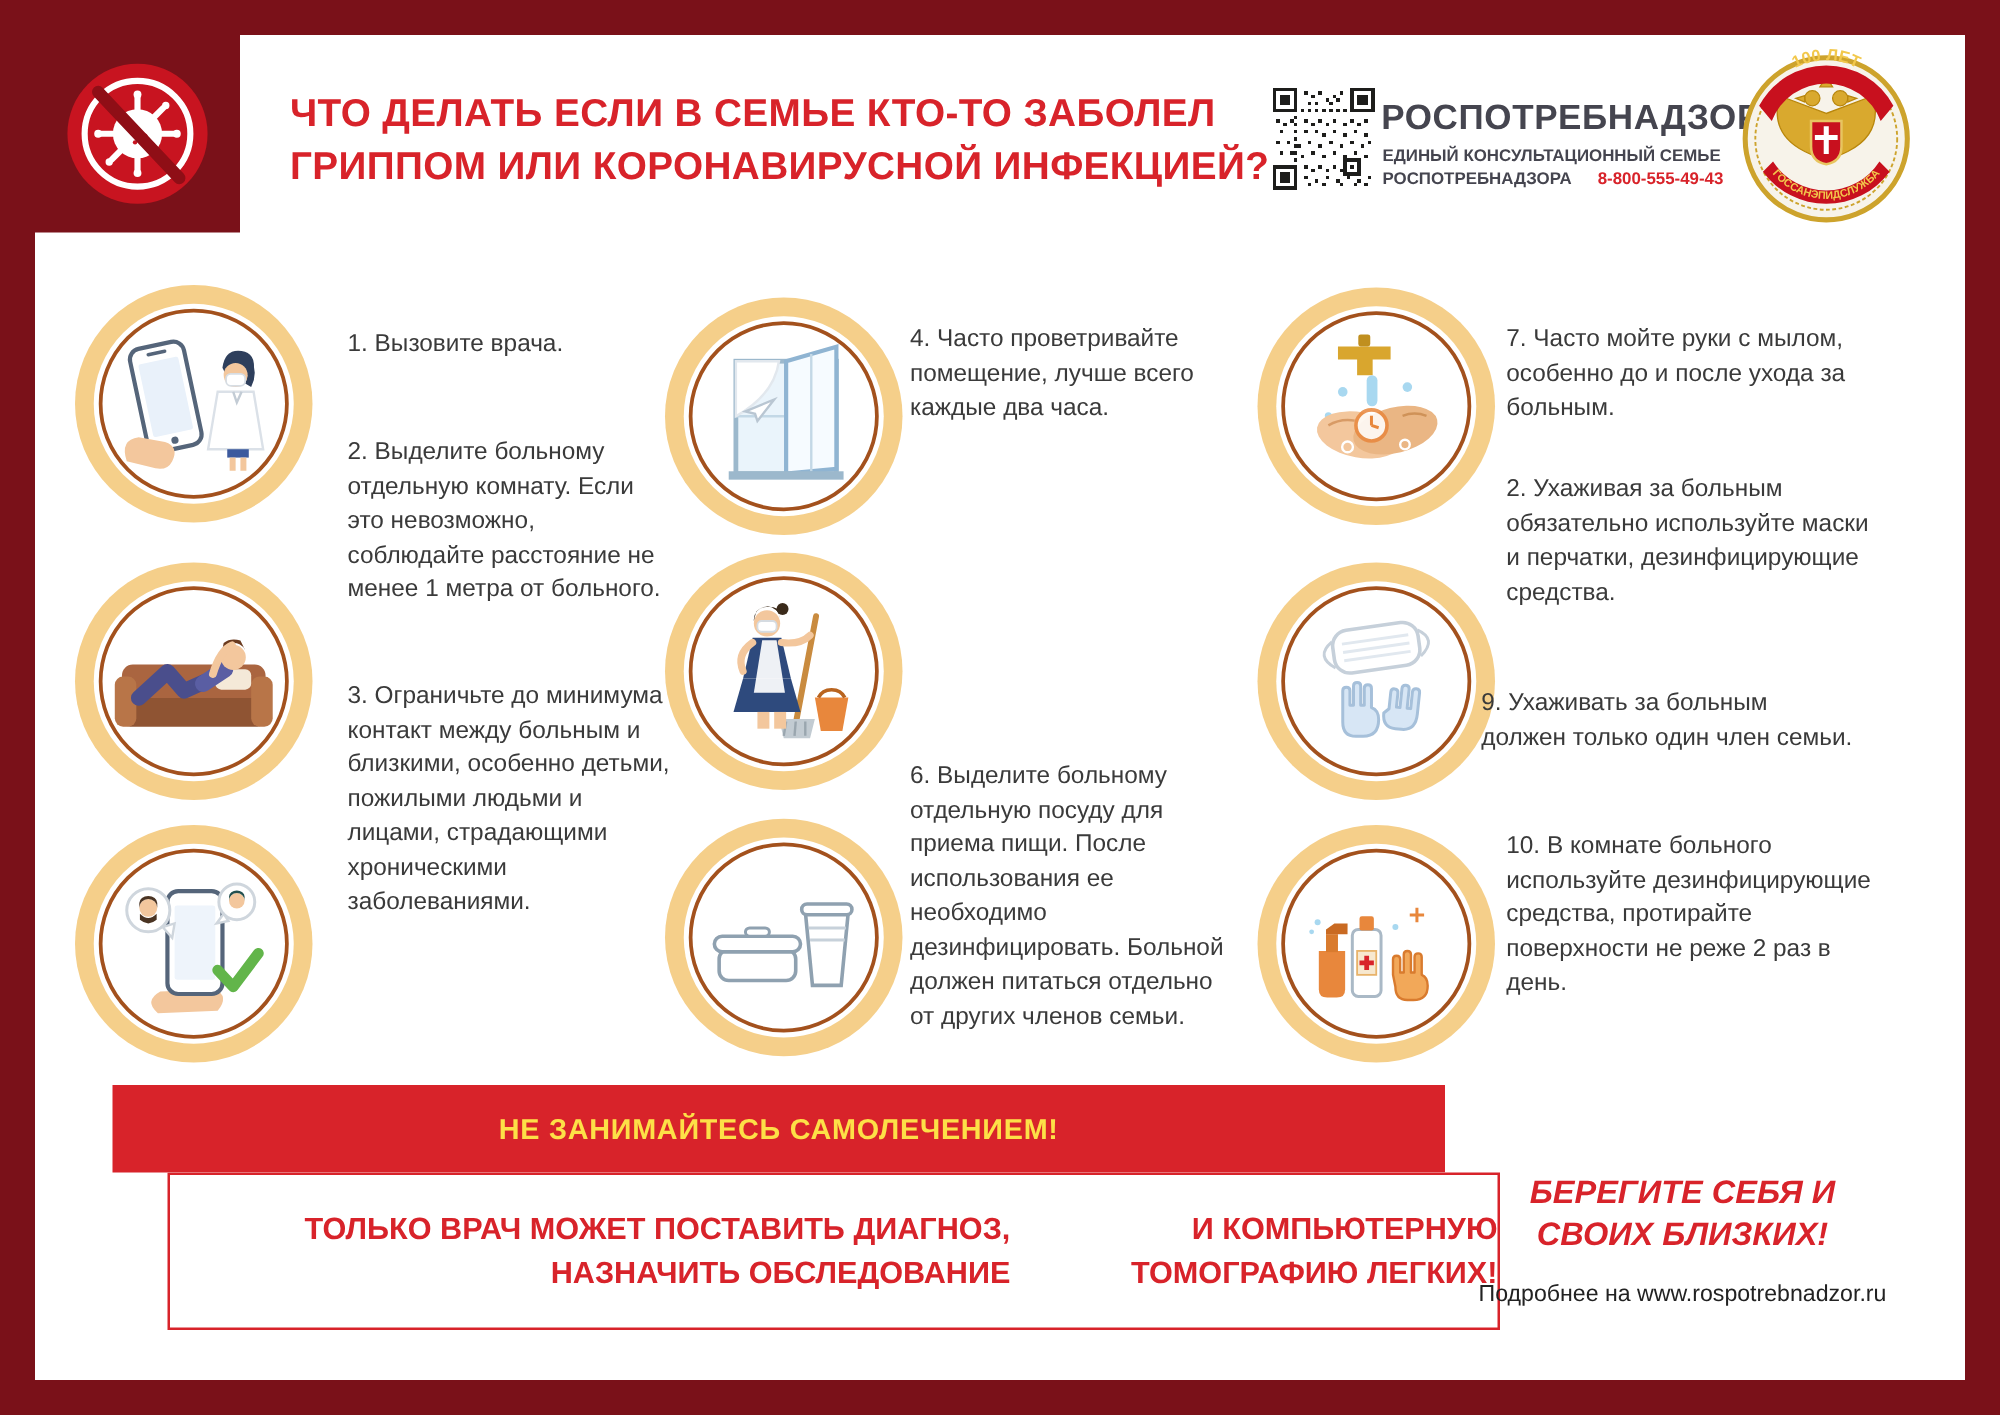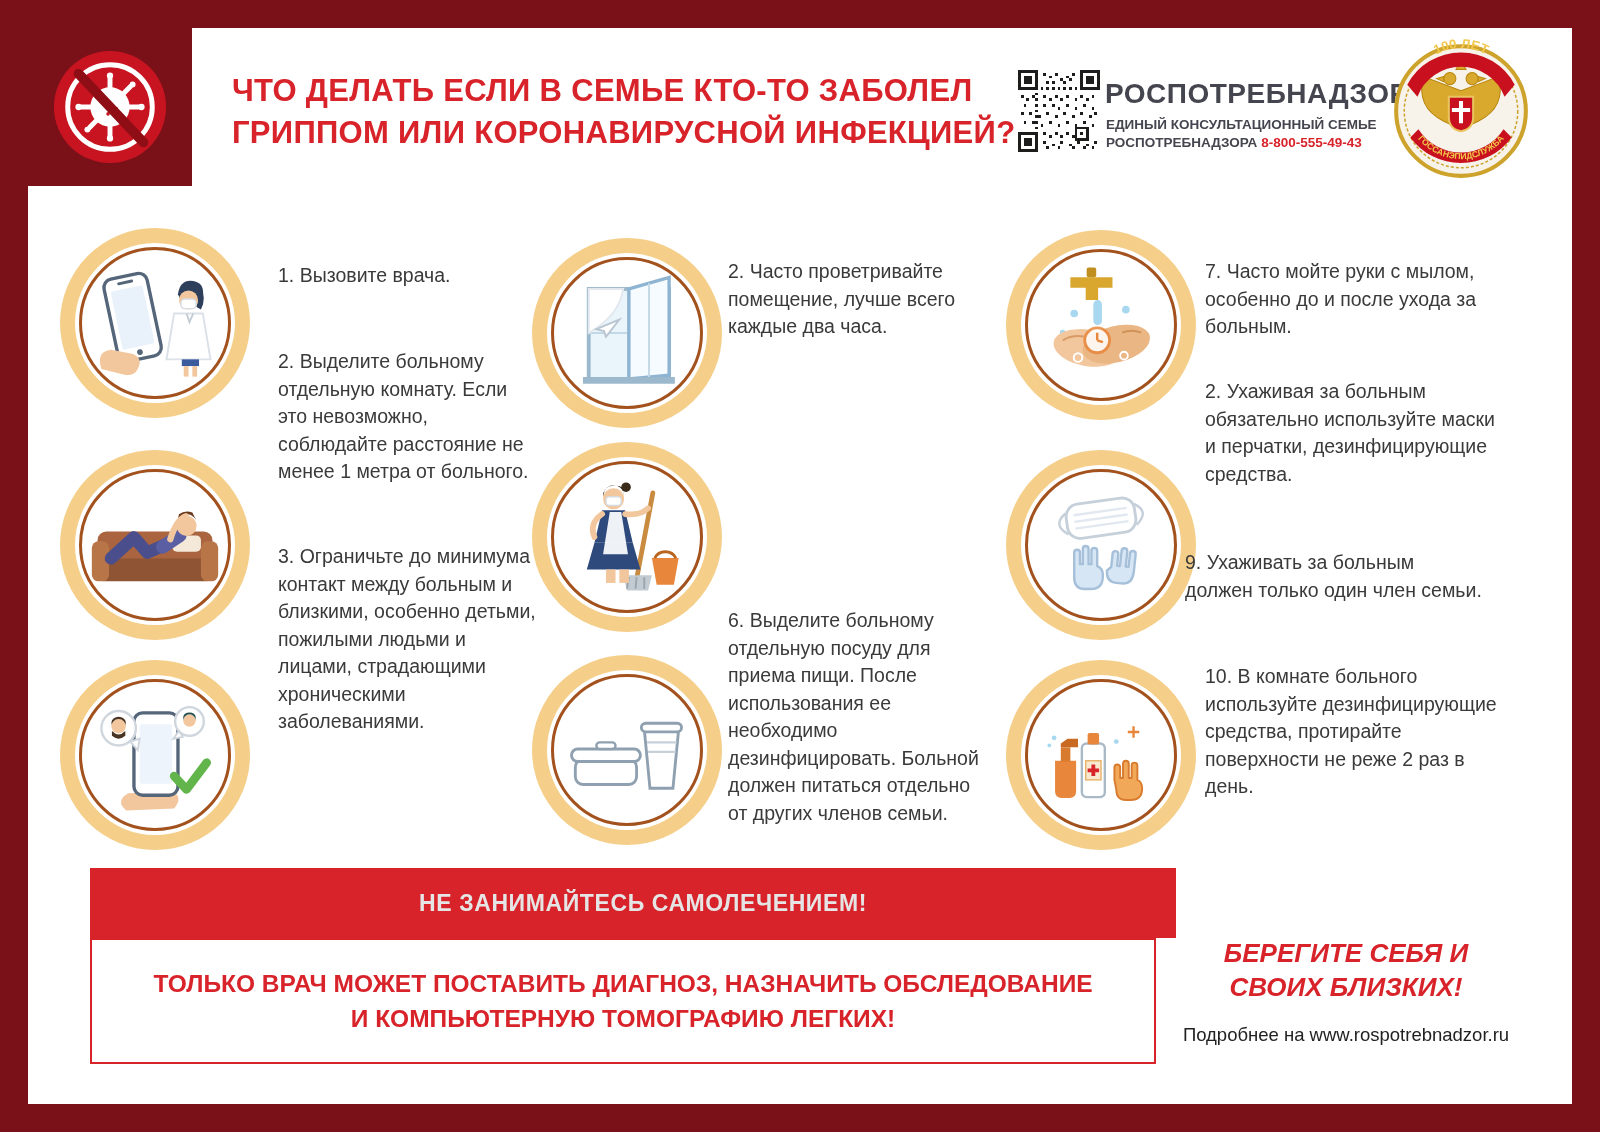--- a/index.html
+++ b/index.html
@@ -3,28 +3,28 @@
 <meta charset="utf-8">
 <style>
   html,body{margin:0;padding:0;background:#ffffff;}
   .poster{position:relative;width:1600px;height:1132px;background:#7a1119;font-family:"Liberation Sans",sans-serif;overflow:hidden;}
   .canvas{position:absolute;left:28px;top:28px;width:1544px;height:1076px;background:#ffffff;}
   .abs{position:absolute;}
   .corner-block{left:28px;top:28px;width:164px;height:158px;background:#7a1119;display:flex;align-items:center;justify-content:center;}
   .title{color:#d8232a;font-weight:800;font-size:31px;line-height:42px;letter-spacing:.3px;white-space:nowrap;}
   .agency{color:#45454f;font-weight:800;font-size:28px;letter-spacing:.5px;white-space:nowrap;}
   .consult{color:#45454f;font-weight:700;font-size:13.5px;line-height:18px;white-space:nowrap;}
-  .phone{color:#d8232a;font-weight:700;}
+  .phone{color:#d8232a;font-weight:700;margin-left:17px;}
   .tip-circle{position:absolute;width:190px;height:190px;border-radius:50%;background:#f5cf8a;display:flex;align-items:center;justify-content:center;}
   .tip-inner{width:160px;height:160px;border-radius:50%;background:#fff;display:flex;align-items:center;justify-content:center;}
   .tip-art{width:146px;height:146px;border-radius:50%;border:3px solid #a3511d;background:#fff;display:flex;align-items:center;justify-content:center;overflow:hidden;}
   .tip-art svg{width:134px;height:134px;display:block;}
   .tip-text{position:absolute;color:#3a3a3a;font-size:19.5px;line-height:27.5px;}
-  .band{background:#d8232a;color:#e5e5e5;display:flex;align-items:center;justify-content:center;font-weight:800;font-size:23px;letter-spacing:.6px;padding-left:20px;}
-  .statement{box-sizing:border-box;border:2px solid #d8232a;background:#fff;display:flex;flex-direction:column;align-items:center;justify-content:center;color:#d8232a;font-weight:800;font-size:24.5px;line-height:35px;text-align:right;}
+  .band{background:#d8232a;color:#fde047;display:flex;align-items:center;justify-content:center;font-weight:800;font-size:23px;letter-spacing:.6px;}
+  .statement{box-sizing:border-box;border:2px solid #d8232a;background:#fff;display:flex;flex-direction:row;align-items:center;justify-content:center;color:#d8232a;font-weight:800;font-size:24.5px;line-height:35px;text-align:right;margin-left:44px;}
   .care{color:#d8232a;font-weight:800;font-size:26px;line-height:34px;text-align:center;font-style:italic;}
   .more{color:#222222;font-size:18.5px;text-align:center;}
 </style>
 </head>
 <body>
 
 <div class="poster">
   <div class="canvas"></div>
 
   <div class="abs corner-block">
@@ -302,21 +302,21 @@
       <path d="M104,40 v12 M98,46 h12" stroke="#e8873c" stroke-width="2.5"></path>
       <circle cx="86" cy="56" r="2.5" fill="#a8d8f0"></circle>
     </svg>
   </div>
       </div>
     </div>
 
   <div class="tip-text" style="left:278px;top:262px;width:250px;">1. Вызовите врача.</div>
   <div class="tip-text" style="left:278px;top:348px;width:262px;">2. Выделите больному отдельную комнату. Если это невозможно, соблюдайте расстояние не менее 1 метра от больного.</div>
   <div class="tip-text" style="left:278px;top:543px;width:266px;">3. Ограничьте до минимума контакт между больным и близкими, особенно детьми, пожилыми людьми и лицами, страдающими хроническими заболеваниями.</div>
-  <div class="tip-text" style="left:728px;top:258px;width:250px;">2. Часто проветривайте помещение, лучше всего каждые два часа.</div>
+  <div class="tip-text" style="left:728px;top:258px;width:250px;">4. Часто проветривайте помещение, лучше всего каждые два часа.</div>
   <div class="tip-text" style="left:728px;top:607px;width:258px;">6. Выделите больному отдельную посуду для приема пищи. После использования ее необходимо дезинфицировать. Больной должен питаться отдельно от других членов семьи.</div>
   <div class="tip-text" style="left:1205px;top:258px;width:298px;">7. Часто мойте руки с мылом, особенно до и после ухода за больным.</div>
   <div class="tip-text" style="left:1205px;top:378px;width:298px;">2. Ухаживая за больным обязательно используйте маски и перчатки, дезинфицирующие средства.</div>
   <div class="tip-text" style="left:1185px;top:549px;width:298px;">9. Ухаживать за больным должен только один член семьи.</div>
   <div class="tip-text" style="left:1205px;top:663px;width:305px;">10. В комнате больного используйте дезинфицирующие средства, протирайте поверхности не реже 2 раз в день.</div>
 
   <div class="abs band" style="left:90px;top:868px;width:1066px;height:70px;">
     <span>НЕ ЗАНИМАЙТЕСЬ САМОЛЕЧЕНИЕМ!</span>
   </div>
   <div class="abs statement" style="left:90px;top:938px;width:1066px;height:126px;">

